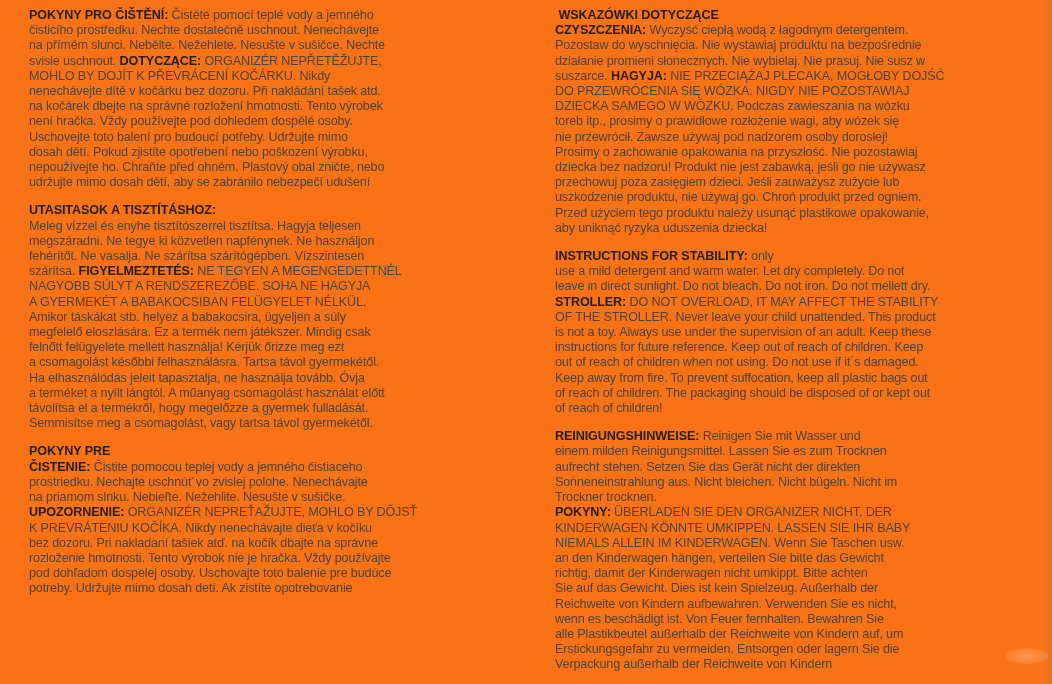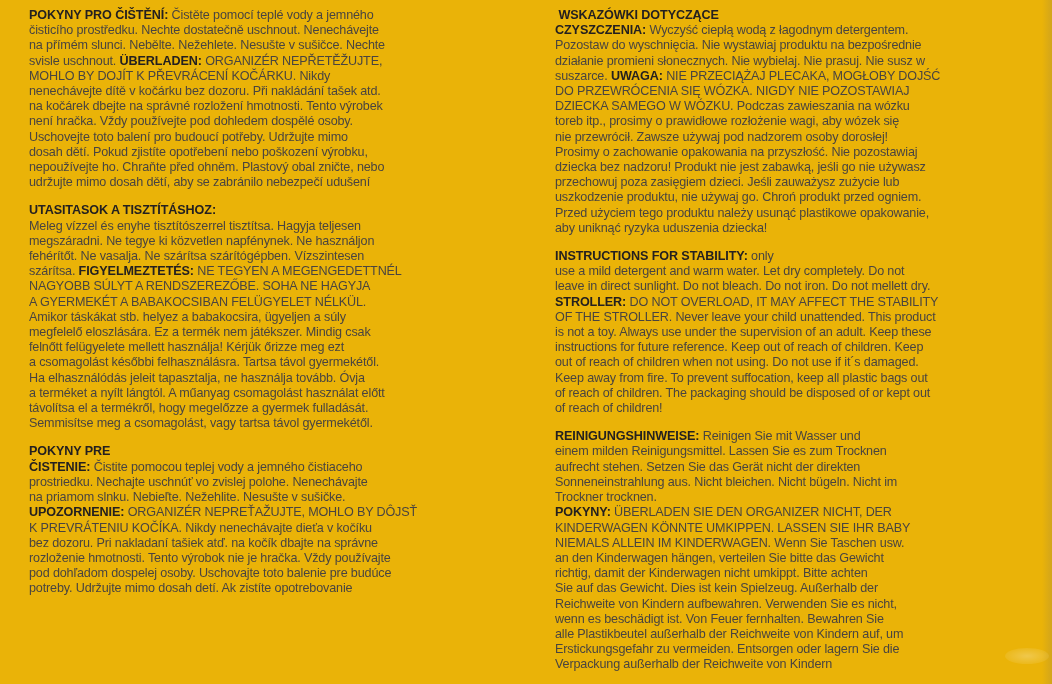--- a/index.html
+++ b/index.html
@@ -8,21 +8,21 @@
     width: 1052px;
     height: 684px;
     overflow: hidden;
     background: #EEE7DA;
     font-family: "Liberation Sans", sans-serif;
   }
   .page {
     position: relative;
     width: 1052px;
     height: 684px;
-    background: #eab308;
+    background: #f97316;
   }
   .col {
     position: absolute;
     top: 8px;
   }
   .col-left  { left: 29px;  width: 496px; }
   .col-right { left: 555px; width: 497px; }
   .sec {
     margin: 0 0 13px 0;
     white-space: pre;
@@ -59,21 +59,21 @@
 </style>
 </head>
 <body>
 
 <div class="page">
 
   <div class="col col-left">
     <p class="sec"><b>POKYNY PRO ČIŠTĚNÍ:</b><span> Čistěte pomocí teplé vody a jemného
 čisticího prostředku. Nechte dostatečně uschnout. Nenechávejte
 na přímém slunci. Nebělte. Nežehlete. Nesušte v sušičce. Nechte
-svisle uschnout. </span><b>ÜBERLADEN:</b><span> ORGANIZÉR NEPŘETĚŽUJTE,
+svisle uschnout. </span><b>DOTYCZĄCE:</b><span> ORGANIZÉR NEPŘETĚŽUJTE,
 MOHLO BY DOJÍT K PŘEVRÁCENÍ KOČÁRKU. Nikdy
 nenechávejte dítě v kočárku bez dozoru. Při nakládání tašek atd.
 na kočárek dbejte na správné rozložení hmotnosti. Tento výrobek
 není hračka. Vždy používejte pod dohledem dospělé osoby.
 Uschovejte toto balení pro budoucí potřeby. Udržujte mimo
 dosah dětí. Pokud zjistíte opotřebení nebo poškození výrobku,
 nepoužívejte ho. Chraňte před ohněm. Plastový obal zničte, nebo
 udržujte mimo dosah dětí, aby se zabránilo nebezpečí udušení</span></p>
     <p class="sec"><b>UTASITASOK A TISZTÍTÁSHOZ:</b><span>
 Meleg vízzel és enyhe tisztítószerrel tisztítsa. Hagyja teljesen
@@ -100,21 +100,21 @@
 rozloženie hmotnosti. Tento výrobok nie je hračka. Vždy používajte
 pod dohľadom dospelej osoby. Uschovajte toto balenie pre budúce
 potreby. Udržujte mimo dosah detí. Ak zistíte opotrebovanie</span></p>
   </div>
 
   <div class="col col-right">
     <p class="sec"><b> WSKAZÓWKI DOTYCZĄCE
 CZYSZCZENIA:</b><span> Wyczyść ciepłą wodą z łagodnym detergentem.
 Pozostaw do wyschnięcia. Nie wystawiaj produktu na bezpośrednie
 działanie promieni słonecznych. Nie wybielaj. Nie prasuj. Nie susz w
-suszarce. </span><b>UWAGA:</b><span> NIE PRZECIĄŻAJ PLECAKA, MOGŁOBY DOJŚĆ
+suszarce. </span><b>HAGYJA:</b><span> NIE PRZECIĄŻAJ PLECAKA, MOGŁOBY DOJŚĆ
 DO PRZEWRÓCENIA SIĘ WÓZKA. NIGDY NIE POZOSTAWIAJ
 DZIECKA SAMEGO W WÓZKU. Podczas zawieszania na wózku
 toreb itp., prosimy o prawidłowe rozłożenie wagi, aby wózek się
 nie przewrócił. Zawsze używaj pod nadzorem osoby dorosłej!
 Prosimy o zachowanie opakowania na przyszłość. Nie pozostawiaj
 dziecka bez nadzoru! Produkt nie jest zabawką, jeśli go nie używasz
 przechowuj poza zasięgiem dzieci. Jeśli zauważysz zużycie lub
 uszkodzenie produktu, nie używaj go. Chroń produkt przed ogniem.
 Przed użyciem tego produktu należy usunąć plastikowe opakowanie,
 aby uniknąć ryzyka uduszenia dziecka!</span></p>

